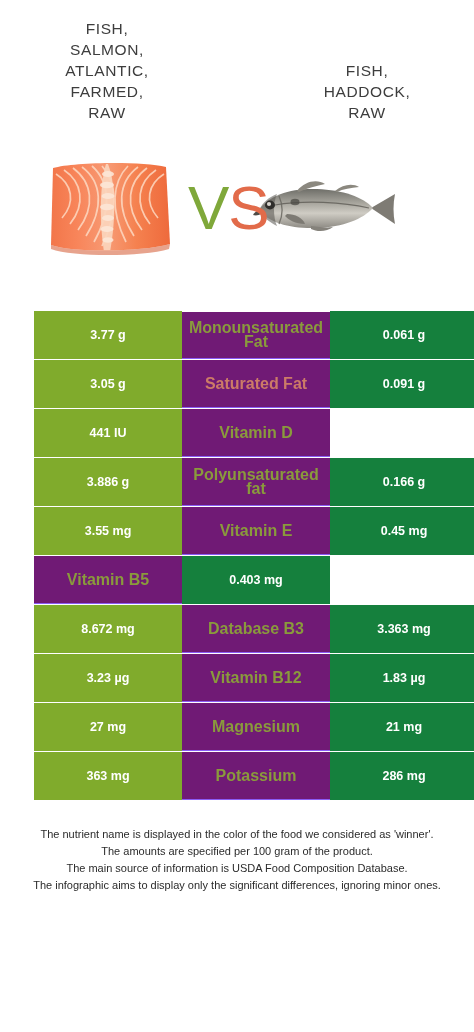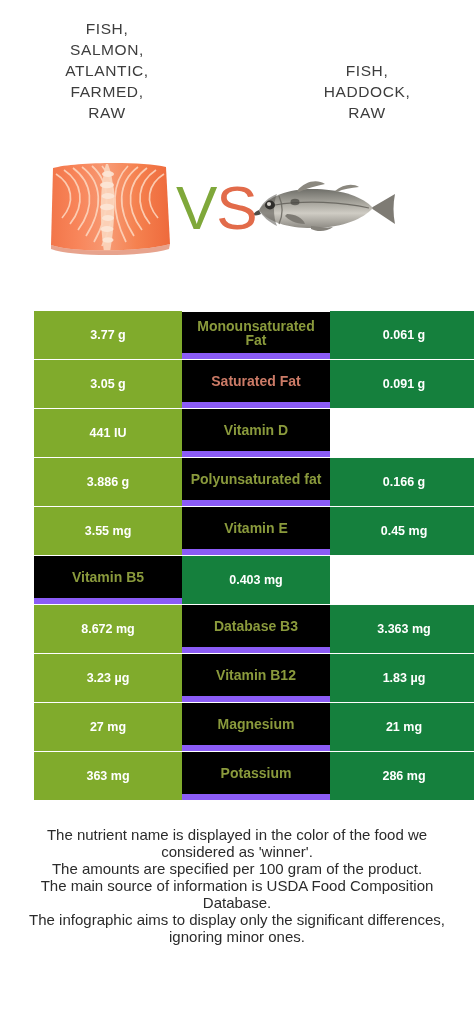--- a/index.html
+++ b/index.html
@@ -58,21 +58,21 @@
     display: flex;
     align-items: center;
     justify-content: center;
     height: 150px;
   }
   .hero-left { justify-content: flex-start; padding-left: 46px; box-sizing: border-box; }
   .hero-right { justify-content: flex-start; padding-left: 12px; box-sizing: border-box; }
 
   .vs-wrap {
     position: absolute;
-    left: 176px;
+    left: 188px;
     top: 50%;
     transform: translateY(-50%);
     font-size: 62px;
     font-weight: 300;
     letter-spacing: -1px;
     line-height: 1;
     z-index: 5;
     user-select: none;
   }
   .vs-v { color: #7FA83A; }
@@ -115,40 +115,40 @@
     font-weight: bold;
     line-height: 14px;
   }
   .cell-left {
     width: 148px;
     background: #80AB2C;
     color: #ffffff;
   }
   .cell-mid {
     width: 148px;
-    background: #000000;
-    border-bottom: 6px solid #8b5cf6;
+    background: #701a75;
+    border-bottom: 1px solid #8b5cf6;
     padding: 0 6px;
-    font-size: 14px;
+    font-size: 16px;
   }
   .row:first-child .cell-mid { border-top: 1px solid #ffffff; }
   .cell-mid.win-left  { color: #8A9A3C; }
   .cell-mid.win-right { color: #CC7B67; }
   .cell-right {
     width: 148px;
     background: #15803d;
     color: #ffffff;
   }
 
   
   .notes {
     width: 440px;
     margin: 26px auto 0 auto;
     text-align: center;
-    font-size: 15px;
+    font-size: 11px;
     line-height: 17px;
     color: #2b2b2b;
   }
   .notes p { margin: 0; }
 </style>
 </head>
 <body>
 
 <div class="titles">
   <div class="title-col left">

